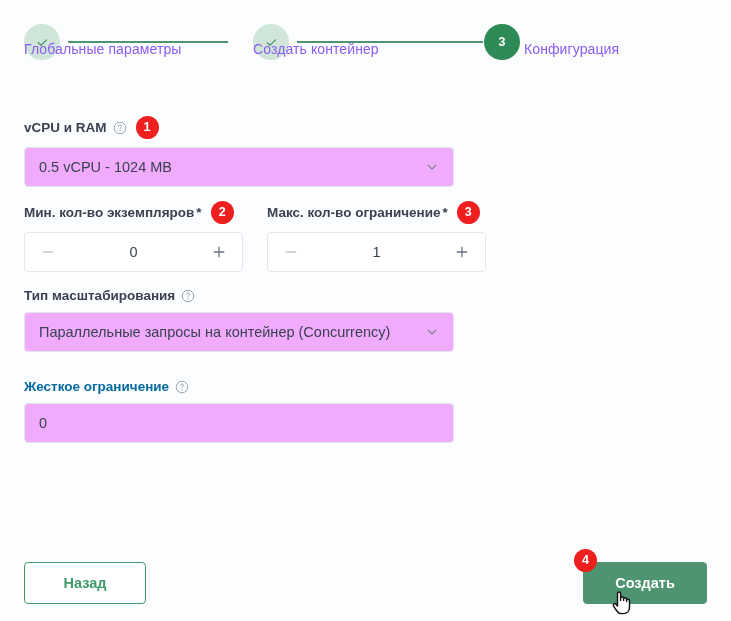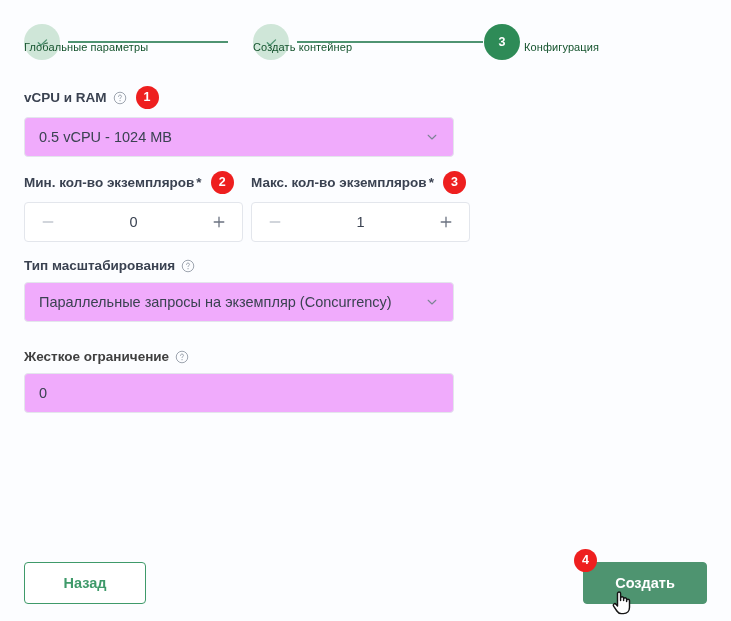--- a/index.html
+++ b/index.html
@@ -54,54 +54,54 @@
   }
   .check-glyph {
     display: block;
     width: 15px;
     height: 15px;
   }
   .step-label {
     position: absolute;
     top: 41px;
     white-space: nowrap;
-    font-size: 11px;
-    color: #14532d;
+    font-size: 14px;
+    color: #8b5cf6;
     letter-spacing: 0.1px;
   }
   .step-line {
     position: absolute;
     top: 41px;
     height: 2px;
     background: #4f9472;
   }
 
   
   .form {
     position: absolute;
     left: 24px;
-    top: 86px;
+    top: 116px;
     width: 683px;
   }
   .field {
     position: relative;
     margin-bottom: 14px;
   }
   .field-label {
     display: flex;
     align-items: center;
     font-size: 13.5px;
     font-weight: bold;
     color: #3a4251;
     line-height: 16px;
     margin-bottom: 8px;
     position: relative;
   }
   .field-label.muted {
-    color: #404040;
+    color: #0369a1;
   }
   .label-text { white-space: nowrap; }
   .req-star { color: #3a4251; margin-left: 2px; }
   .help-icon {
     display: inline-flex;
     width: 14px;
     height: 14px;
     margin-left: 6px;
     flex: 0 0 auto;
     align-items: center;
@@ -153,21 +153,21 @@
   .clear-x {
     width: 14px;
     height: 14px;
     flex: 0 0 auto;
     margin-left: 8px;
   }
 
   
   .row2 {
     display: flex;
-    gap: 8px;
+    gap: 24px;
   }
   .col {
     width: 219px;
     position: relative;
   }
   .spinner {
     box-sizing: border-box;
     width: 219px;
     height: 40px;
     background: #ffffff;
@@ -334,21 +334,21 @@
         <span class="spin-btn">
           <svg width="16" height="16" viewBox="0 0 16 16" fill="none">
             <path d="M3.2 8 H12.8 M8 3.2 V12.8" stroke="#6b7280" stroke-width="1.3" stroke-linecap="round"></path>
           </svg>
         </span>
       </div>
     </div>
 
     <div class="col">
       <div class="field-label">
-        <span class="label-text">Макс. кол-во экземпляров</span>
+        <span class="label-text">Макс. кол-во ограничение</span>
         <span class="req-star">*</span>
         <span class="badge">3</span>
       </div>
       <div class="spinner">
         <span class="spin-btn">
           <svg width="16" height="16" viewBox="0 0 16 16" fill="none">
             <path d="M3.2 8 H12.8" stroke="#c2c7d0" stroke-width="1.3" stroke-linecap="round"></path>
           </svg>
         </span>
         <span class="spin-val">1</span>
@@ -366,21 +366,21 @@
       <span class="label-text">Тип масштабирования</span>
       <span class="help-icon">
         <svg width="14" height="14" viewBox="0 0 16 16" fill="none">
           <circle cx="8" cy="8" r="6.6" stroke="#9aa1ac" stroke-width="1.1"></circle>
           <path d="M6.3 6.2c0-1 .8-1.6 1.7-1.6.9 0 1.7.6 1.7 1.5 0 1.3-1.6 1.3-1.6 2.5" stroke="#9aa1ac" stroke-width="1.1" stroke-linecap="round" fill="none"></path>
           <circle cx="8.05" cy="11.1" r="0.72" fill="#9aa1ac"></circle>
         </svg>
       </span>
     </div>
     <div class="control">
-      <span class="value">Параллельные запросы на экземпляр (Concurrency)</span>
+      <span class="value">Параллельные запросы на контейнер (Concurrency)</span>
       <span class="chevron">
         <svg width="14" height="14" viewBox="0 0 16 16" fill="none">
           <path d="M3.6 6 L8 10.3 L12.4 6" stroke="#7b8494" stroke-width="1.25" stroke-linecap="round" stroke-linejoin="round"></path>
         </svg>
       </span>
     </div>
   </div>
 
   <div class="field" style="margin-bottom:16px;">
   </div>

